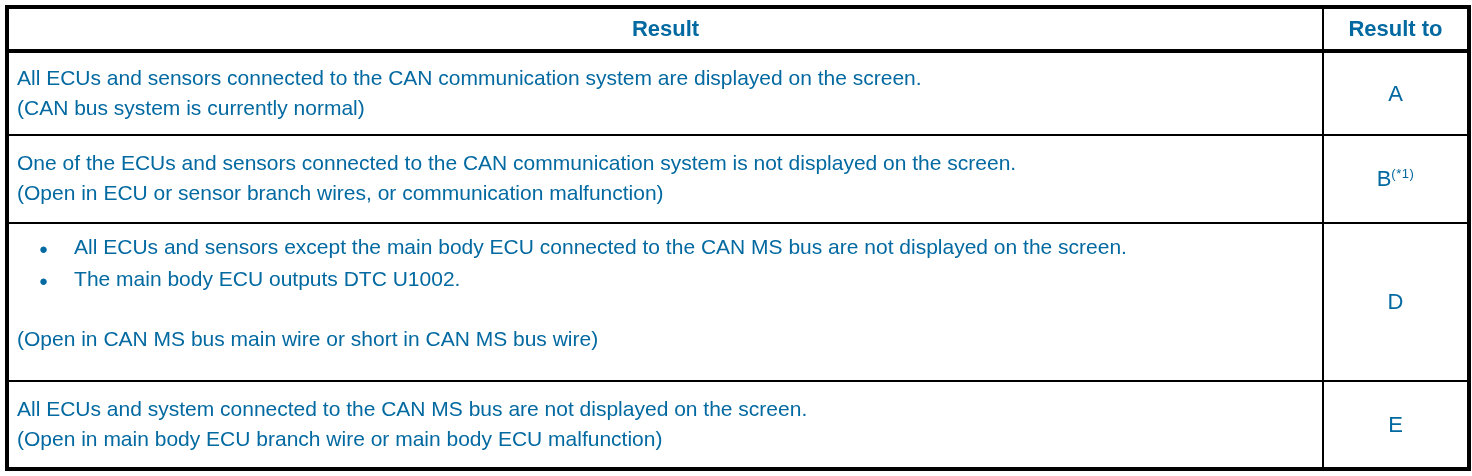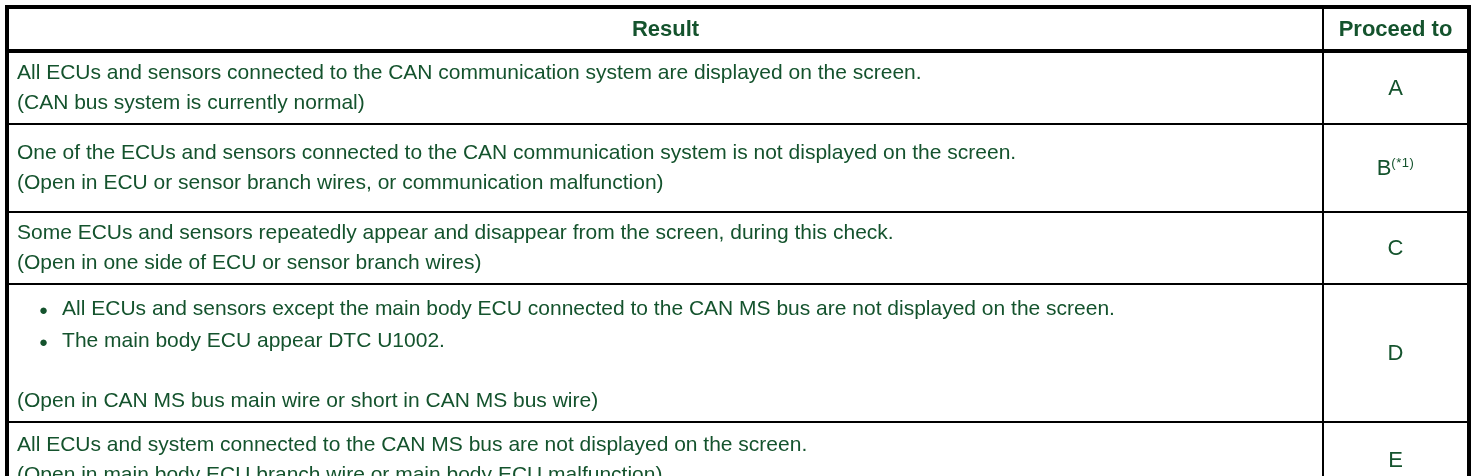--- a/index.html
+++ b/index.html
@@ -7,21 +7,21 @@
     margin: 0;
     padding: 0;
     background: #ffffff;
   }
   .page {
     width: 1472px;
     height: 476px;
     background: #ffffff;
     padding: 5px;
     font-family: "Liberation Sans", "DejaVu Sans", sans-serif;
-    color: #14532d;
+    color: #0369a1;
   }
   table.result-table {
     width: 1462px;
     height: 466px;
     border-collapse: collapse;
     table-layout: fixed;
     border: 4px solid #000;
     font-size: 21px;
     line-height: 30px;
   }
@@ -57,85 +57,76 @@
   .bullet-row {
     display: flex;
     align-items: baseline;
   }
   .bullet-marker {
     flex: 0 0 auto;
     margin-left: 22px;
     margin-right: 14px;
     font-size: 15px;
   }
-  .bullet-text { flex: 1 1 auto; }
+  .bullet-text { flex: 1 1 auto; margin-left: 12px; }
   .paren-line { margin-top: 28px; }
   sup.footnote {
     font-size: 13px;
     line-height: 0;
     vertical-align: super;
     letter-spacing: 0.5px;
   }
 </style>
 </head>
 <body>
 
 <div class="page">
   <table class="result-table">
     <colgroup>
       <col class="col-result">
       <col class="col-proceed">
     </colgroup>
     <thead>
       <tr>
         <th>Result</th>
-        <th>Proceed to</th>
+        <th>Result to</th>
       </tr>
     </thead>
     <tbody>
 
       <tr style="height:70px;">
         <td class="result-cell">
           <div class="line">All ECUs and sensors connected to the CAN communication system are displayed on the screen.</div>
           <div class="line">(CAN bus system is currently normal)</div>
         </td>
         <td class="proceed-cell">
           <span>A</span>
         </td>
       </tr>
 
-      <tr style="height:88px;">
+      <tr style="height:76px;">
         <td class="result-cell">
           <div class="line">One of the ECUs and sensors connected to the CAN communication system is not displayed on the screen.</div>
           <div class="line">(Open in ECU or sensor branch wires, or communication malfunction)</div>
         </td>
         <td class="proceed-cell">
           <span>B</span><sup class="footnote">(*1)</sup>
         </td>
       </tr>
 
-      <tr style="height:72px;">
-        <td class="result-cell">
-          <div class="line">Some ECUs and sensors repeatedly appear and disappear from the screen, during this check.</div>
-          <div class="line">(Open in one side of ECU or sensor branch wires)</div>
-        </td>
-        <td class="proceed-cell">
-          <span>C</span>
-        </td>
-      </tr>
 
       <tr style="height:128px;">
         <td class="result-cell top">
           <div class="bullet-row">
             <span class="bullet-marker">●</span>
             <span class="bullet-text">All ECUs and sensors except the main body ECU connected to the CAN MS bus are not displayed on the screen.</span>
           </div>
           <div class="bullet-row">
             <span class="bullet-marker">●</span>
-            <span class="bullet-text">The main body ECU appear DTC U1002.</span>
+            <span class="bullet-text">The main body ECU outputs DTC U1002.</span>
           </div>
           <div class="line paren-line">(Open in CAN MS bus main wire or short in CAN MS bus wire)</div>
         </td>
         <td class="proceed-cell">
           <span>D</span>
         </td>
       </tr>
 
       <tr style="height:76px;">
         <td class="result-cell">

